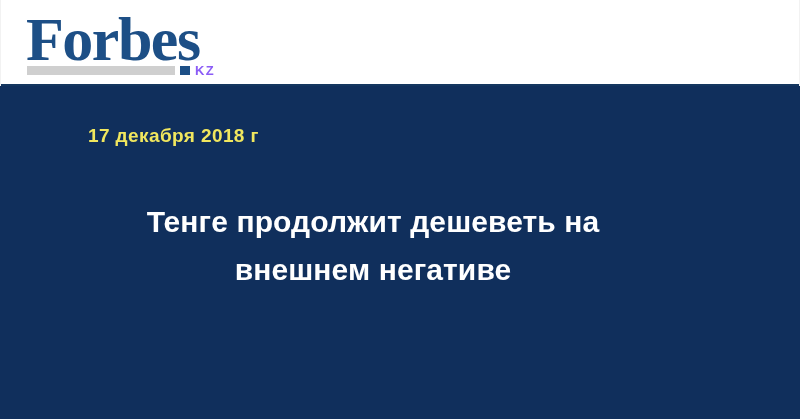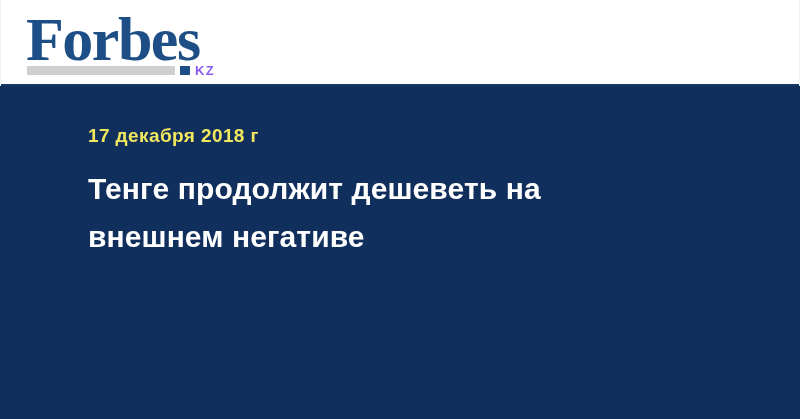--- a/index.html
+++ b/index.html
@@ -107,28 +107,29 @@
   .article-date {
     font-family: "Liberation Sans", sans-serif;
     font-weight: bold;
     font-size: 19px;
     line-height: 22px;
     letter-spacing: 0.4px;
     color: #f1e75e;
     white-space: nowrap;
   }
   .article-title {
-    margin-top: 18px;
+    margin-top: 51px;
     width: 570px;
     font-family: "Liberation Sans", sans-serif;
     font-weight: bold;
     font-size: 30px;
     line-height: 48px;
     letter-spacing: 0.1px;
     color: #ffffff;
+    text-align: center;
   }
 </style>
 </head>
 <body>
 
 <div class="card">
 
   <div class="masthead">
     <div class="masthead-edge-left"></div>
     <div class="masthead-edge-right"></div>

